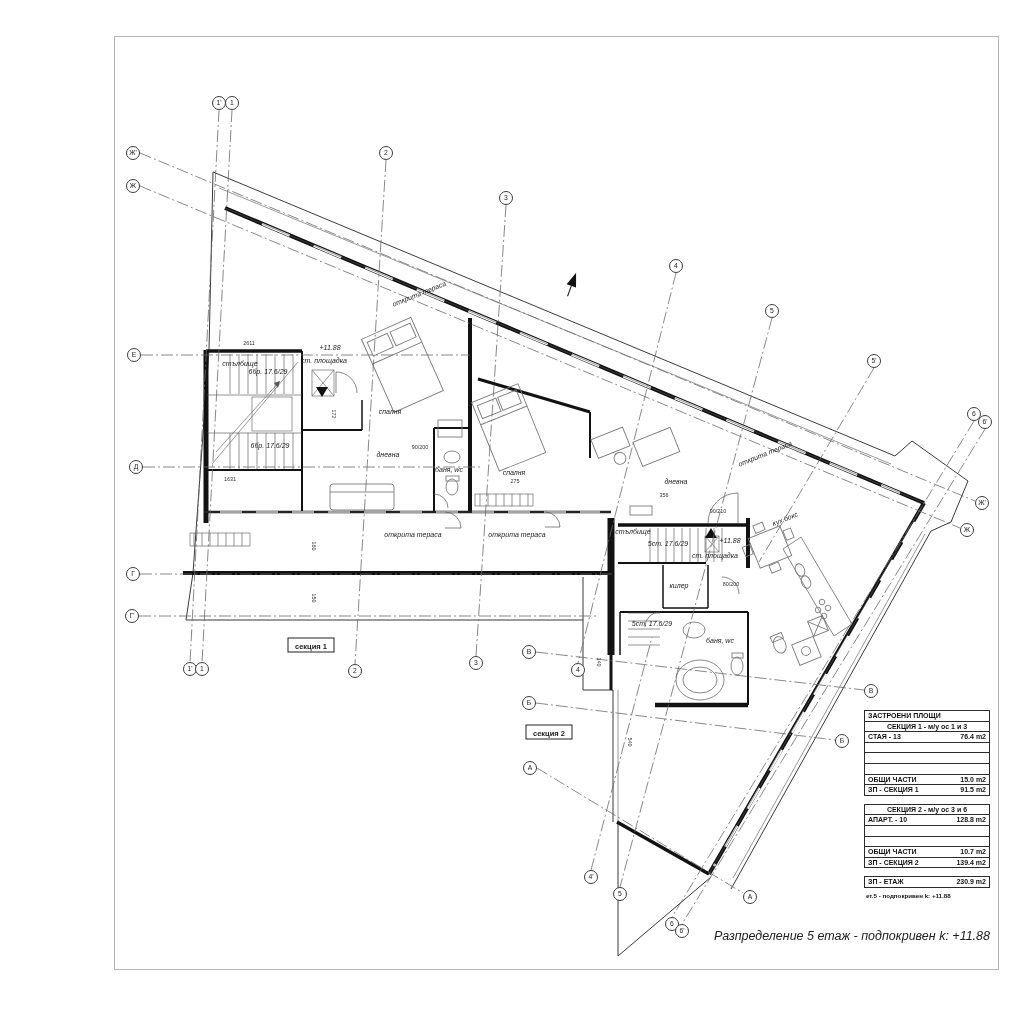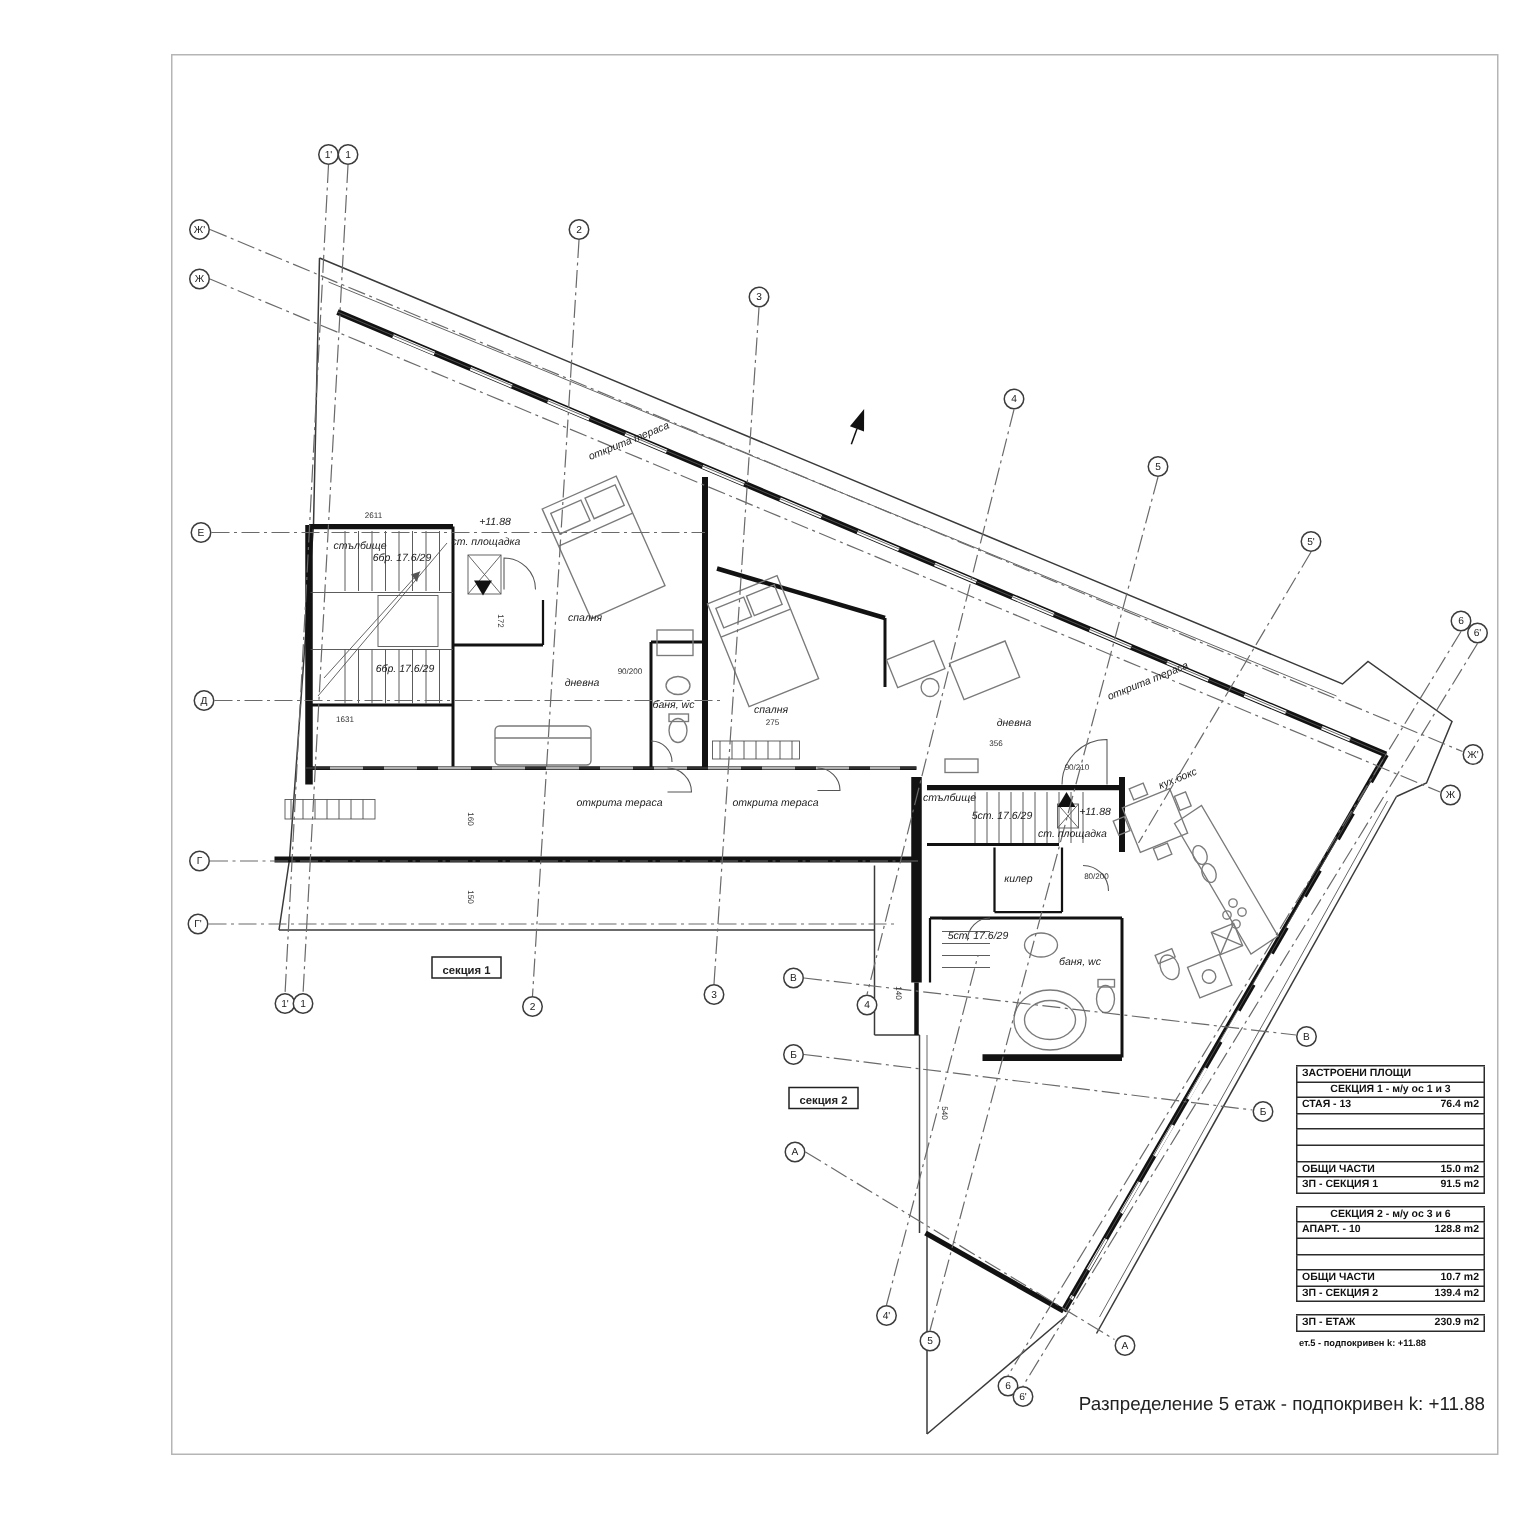--- a/index.html
+++ b/index.html
@@ -19,21 +19,21 @@
   .door{stroke:#555;stroke-width:0.7;fill:none;}
   .tread{stroke:#4a4a4a;stroke-width:0.6;}
   
   #areasTable{position:absolute;left:864px;top:710px;width:126px;color:#111;}
   .tblock{border-top:1px solid #2b2b2b;}
   .trow{display:flex;justify-content:space-between;border:1px solid #2b2b2b;border-top:none;
     height:9.6px;line-height:9.6px;padding:0 3px;font-size:7px;font-weight:bold;white-space:nowrap;}
   .trow.center{justify-content:center;}
   .gap8{margin-top:8px;}
   .footnote{margin-top:4px;font-size:6.2px;font-weight:bold;padding-left:2px;white-space:nowrap;}
-  #sheetTitle{position:absolute;right:34px;top:929px;font-size:12.5px;
+  #sheetTitle{position:absolute;right:34px;top:929px;font-size:12.5px;font-style:italic;
     color:#222;white-space:nowrap;}
   #frame{position:absolute;left:114px;top:36px;width:883px;height:932px;
     border:1px solid #b5b5b5;pointer-events:none;}
 </style>
 </head>
 <body>
 
 <div id="stage">
 
   <div id="frame"></div>

